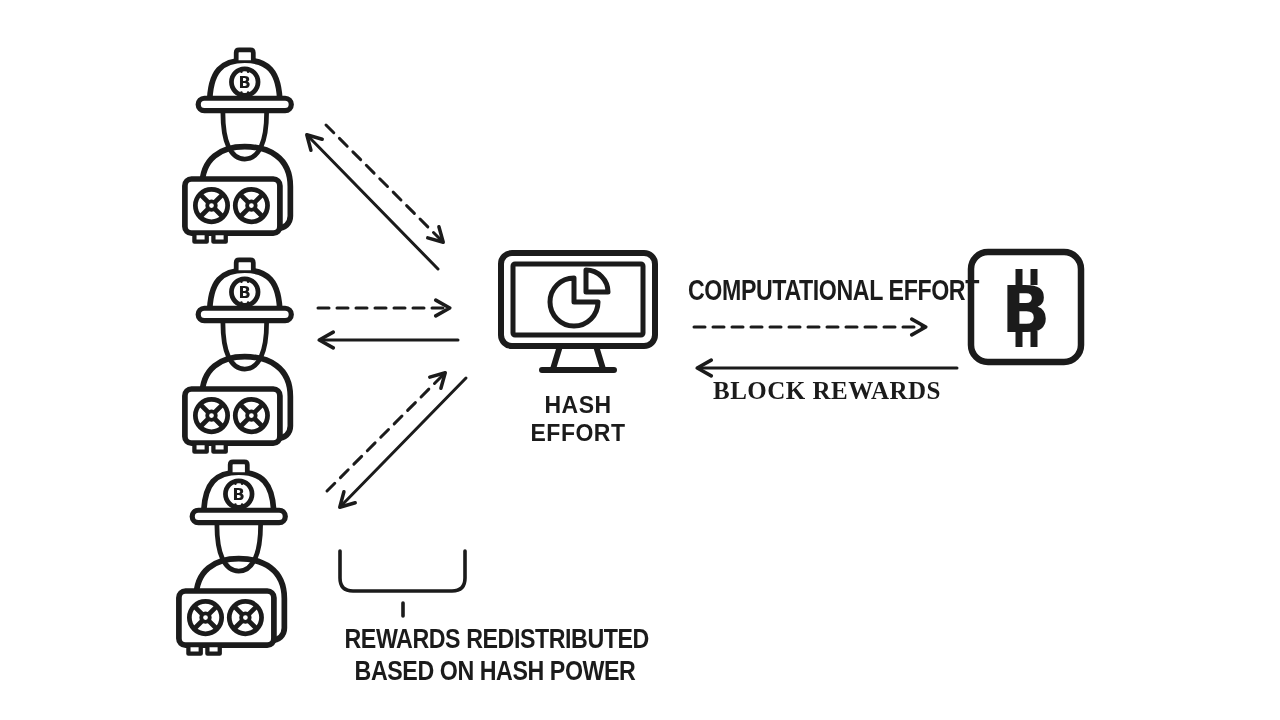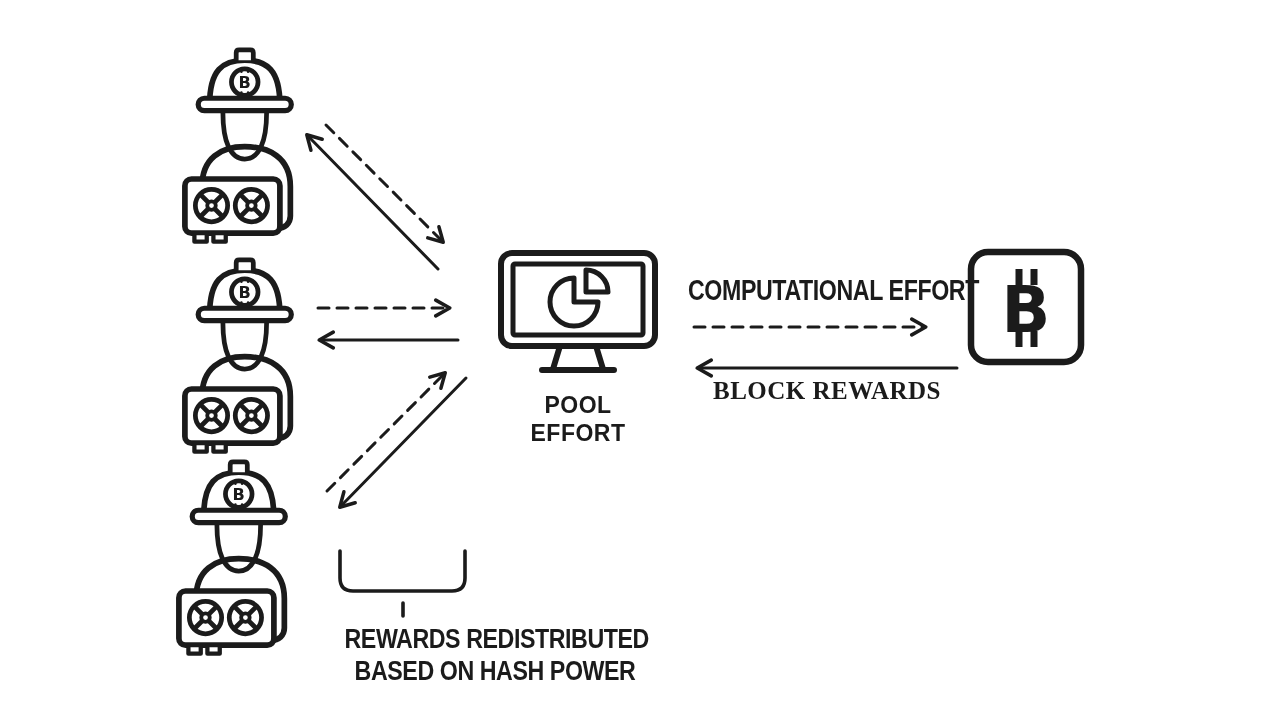--- a/index.html
+++ b/index.html
@@ -86,21 +86,21 @@
       <path marker-end="url(#arr)" d="M957,368 L699,368"></path>
     </g>
 
     <g stroke="#1b1b1b" stroke-width="3.6" fill="none" stroke-linecap="round">
       <path d="M340,551 L340,578 Q340,591 353,591 L452,591 Q465,591 465,578 L465,551"></path>
       <path d="M403,603 L403,616"></path>
     </g>
   </svg>
 
   <div class="lbl" id="lbl-pool">
-    <div>POOL</div>
+    <div>HASH</div>
     <div>EFFORT</div>
   </div>
 
   <div class="lbl" id="lbl-effort">COMPUTATIONAL EFFORT</div>
 
   <div class="lbl" id="lbl-rewards">BLOCK REWARDS</div>
 
 
   <div class="lbl" id="lbl-foot">
     <div>REWARDS REDISTRIBUTED</div>

